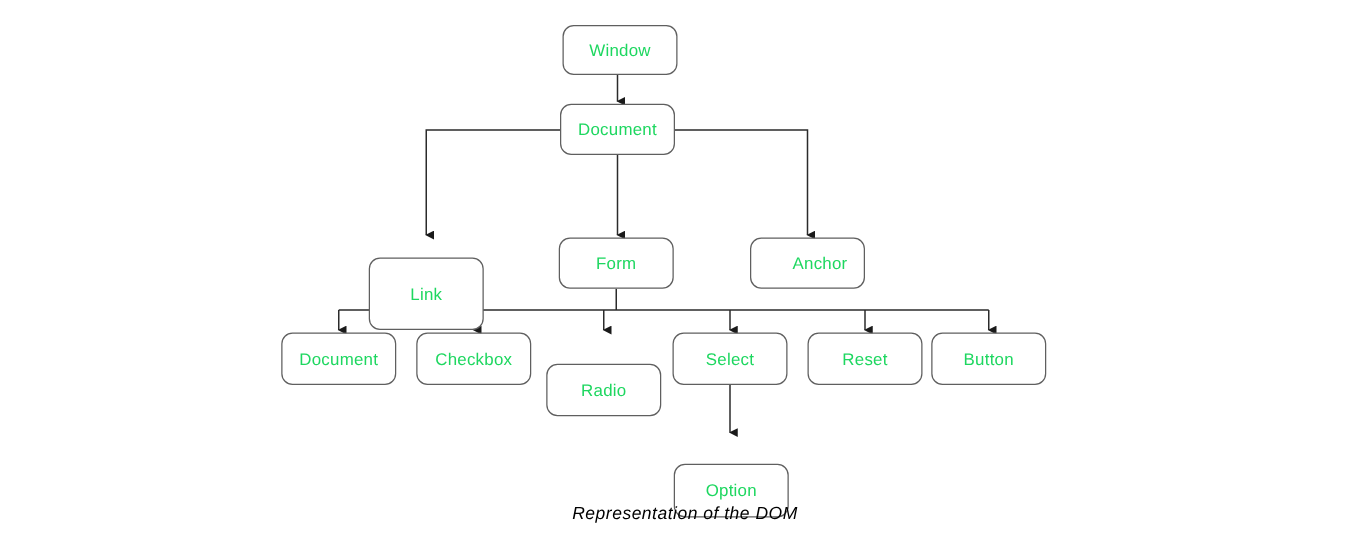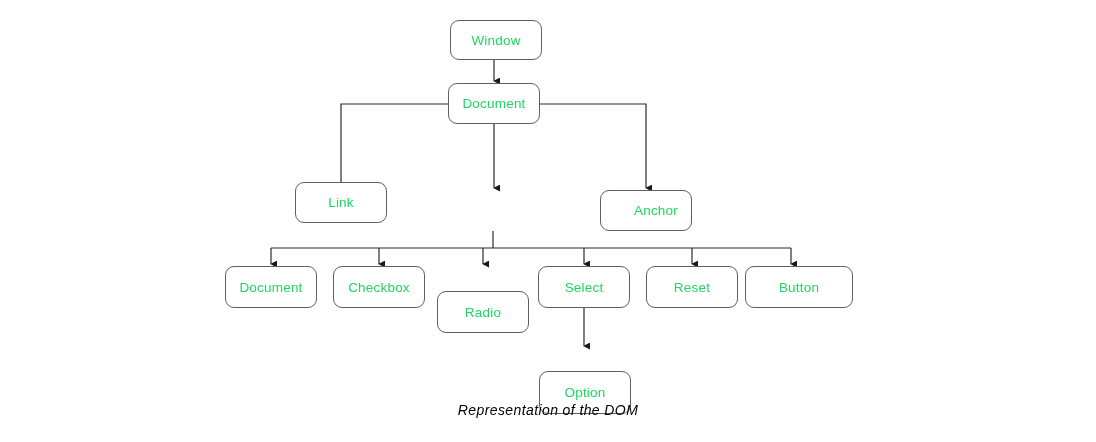--- a/index.html
+++ b/index.html
@@ -32,29 +32,29 @@
     display: flex;
     align-items: center;
     justify-content: center;
     font-size: 13.5px;
     color: #1ed760;
     letter-spacing: 0.2px;
   }
   
   .n-window   { left: 424px; top: 20px;  width: 92px; height: 40px; margin-left: 26px; }
   .n-document { left: 448px; top: 83px;  width: 92px; height: 41px; }
-  .n-link     { left: 295px; top: 182px; width: 92px; height: 41px; }
+  .n-link     { left: 295px; top: 206px; width: 92px; height: 58px; }
   .n-form     { left: 447px; top: 190px; width: 92px; height: 41px; }
   .n-anchor   { left: 600px; top: 190px; width: 92px; height: 41px; padding-left: 20px; }
   .n-textarea { left: 225px; top: 266px; width: 92px; height: 42px; }
   .n-checkbox { left: 333px; top: 266px; width: 92px; height: 42px; }
   .n-radio    { left: 437px; top: 266px; width: 92px; height: 42px; margin-top: 25px; }
   .n-select   { left: 538px; top: 266px; width: 92px; height: 42px; }
   .n-reset    { left: 646px; top: 266px; width: 92px; height: 42px; }
-  .n-button   { left: 745px; top: 266px; width: 108px; height: 42px; }
+  .n-button   { left: 745px; top: 266px; width: 92px; height: 42px; }
   .n-option   { left: 539px; top: 348px; width: 92px; height: 43px; margin-top: 23px; }
   .caption {
     position: absolute;
     left: 0;
     top: 402px;
     width: 1096px;
     text-align: center;
     font-style: italic;
     font-size: 14px;
     color: #000000;
@@ -93,20 +93,21 @@
       <path d="M692,248 L692,264" marker-end="url(#arrow)"></path>
       <path d="M791,248 L791,264" marker-end="url(#arrow)"></path>
 
       <path d="M584,308 L584,346" marker-end="url(#arrow)"></path>
     </g>
   </svg>
 
   <div class="node n-window">Window</div>
   <div class="node n-document">Document</div>
   <div class="node n-link">Link</div>
+  <div class="node n-form">Form</div>
   <div class="node n-anchor">Anchor</div>
   <div class="node n-textarea">Document</div>
   <div class="node n-checkbox">Checkbox</div>
   <div class="node n-radio">Radio</div>
   <div class="node n-reset">Reset</div>
   <div class="node n-select">Select</div>
   <div class="node n-button">Button</div>
   <div class="node n-option">Option</div>
 
   <div class="caption">Representation of the DOM</div>

